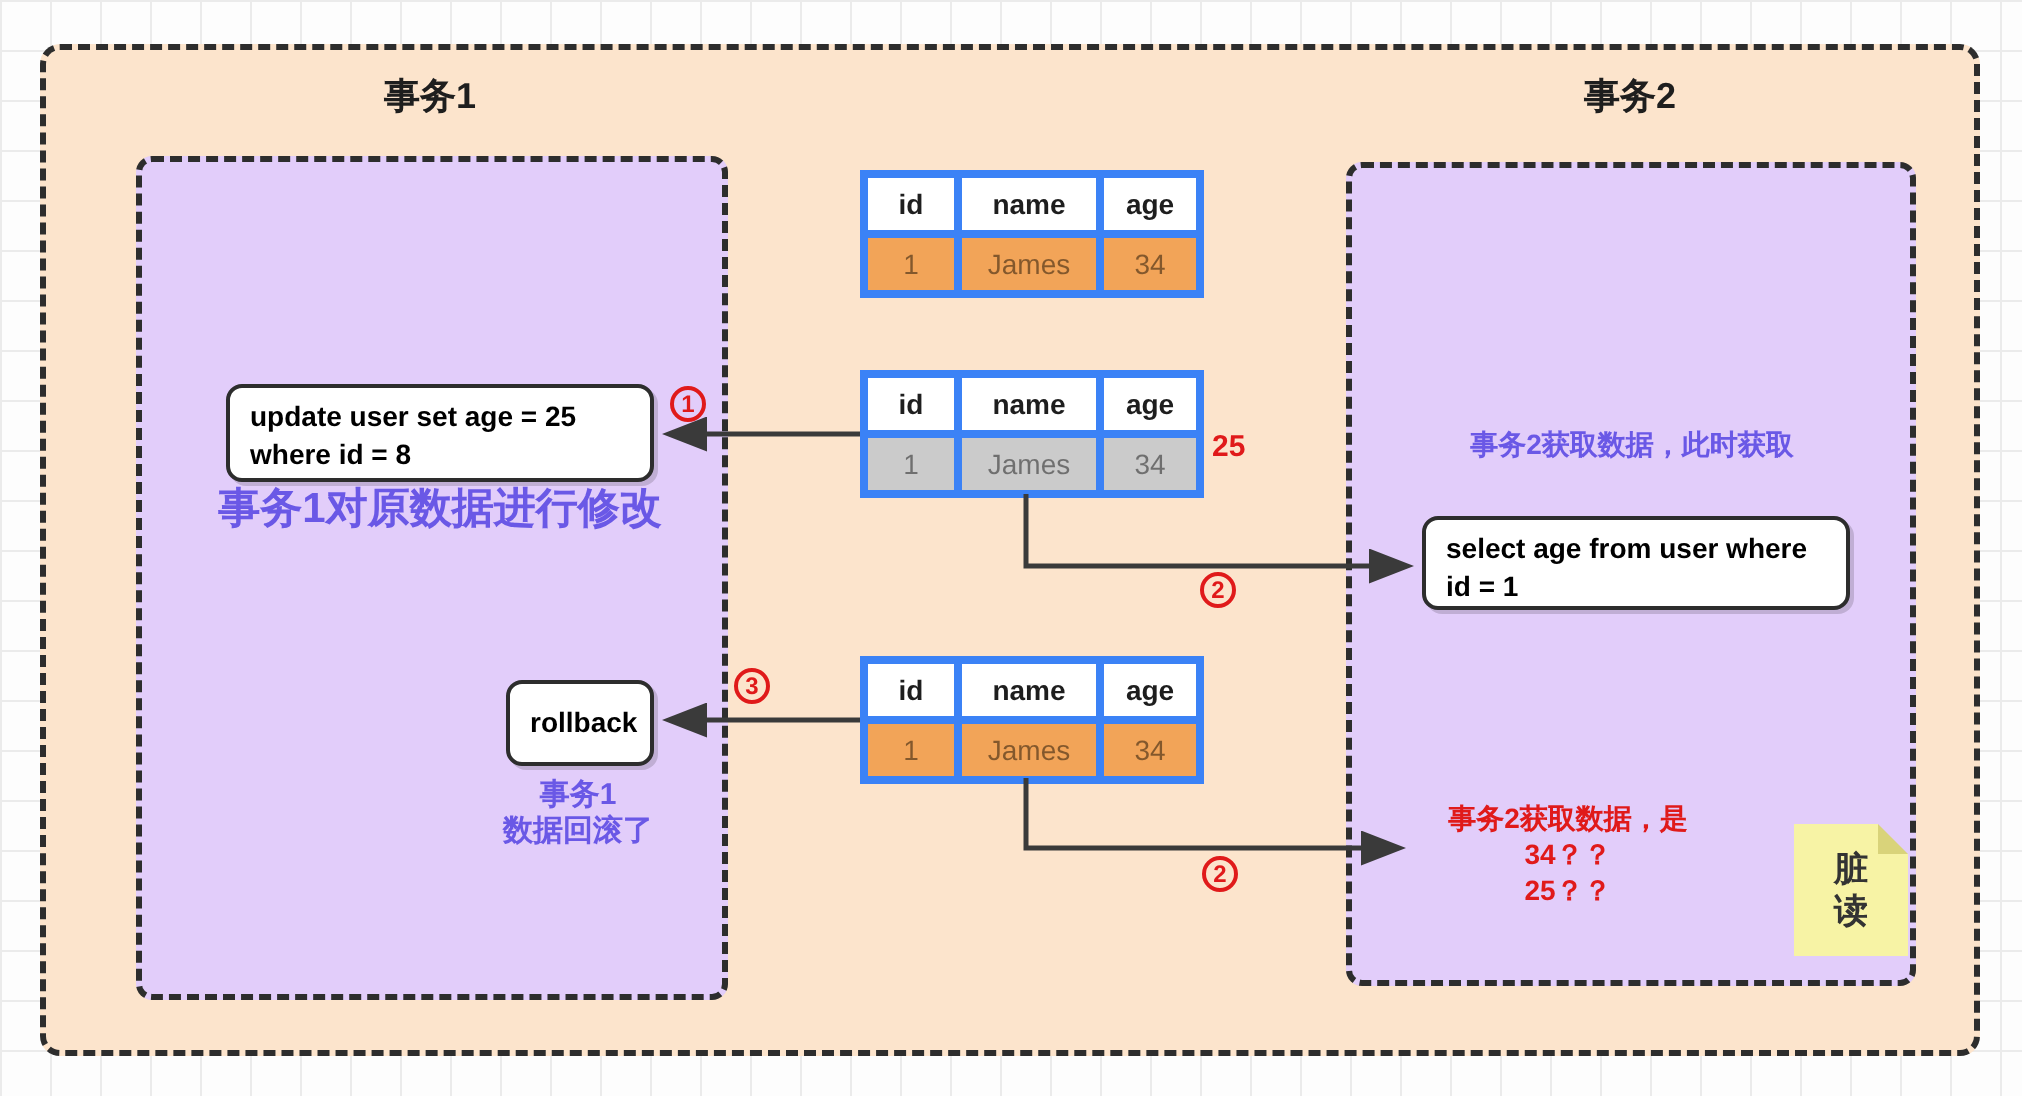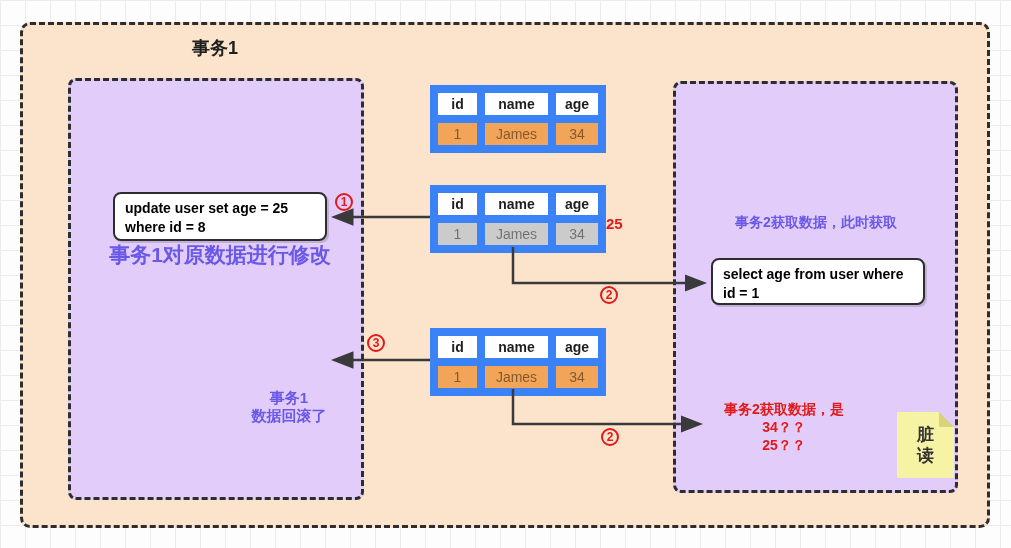--- a/index.html
+++ b/index.html
@@ -27,21 +27,21 @@
   .panel2 { left:673px; top:81px; width:285px; height:412px; }
   .title {
     position:absolute; width:160px; text-align:center;
     font-size:18px; font-weight:bold; color:#1e1e1e;
   }
   .title1 { left:135px; top:36px; }
   .title2 { left:735px; top:36px; }
 
   table.dtable { position:absolute; border-collapse:collapse; background:#fff; }
   table.dtable td {
-    border:8px solid #3b82f6; text-align:center; vertical-align:middle;
+    border:4px solid #3b82f6; text-align:center; vertical-align:middle;
     font-size:14px; height:30px;
   }
   table.dtable td.c-id   { width:47px; }
   table.dtable td.c-name { width:71px; }
   table.dtable td.c-age  { width:50px; }
   table.dtable tr.hdr td { font-weight:bold; color:#1e1e1e; background:#ffffff; }
   table.dtable tr.data td { color:rgba(40,25,10,0.55); }
   table.dtable tr.data.orange td { background:#f2a458; }
   table.dtable tr.data.gray td   { background:#cbcbcb; color:rgba(0,0,0,0.45); }
   .t1 { left:430px; top:85px; }
@@ -97,20 +97,21 @@
   svg.arrows { position:absolute; left:0; top:0; pointer-events:none; }
 </style>
 </head>
 <body>
 
 <div class="canvas">
 
   <div class="outer-box"></div>
 
   <div class="title title1">事务1</div>
+  <div class="title title2">事务2</div>
 
   <div class="panel panel1"></div>
   <div class="panel panel2"></div>
 
   <table class="dtable t1">
     <tbody>
         <tr class="hdr">
       <td class="c-id">id</td>
       <td class="c-name">name</td>
       <td class="c-age">age</td>
@@ -168,20 +169,21 @@
 
   <div class="step step1">1</div>
   <div class="step step2">2</div>
   <div class="step step3">3</div>
   <div class="step step4">2</div>
 
   <div class="sqlbox update-box">
     <div>update user set age = 25</div>
     <div>where id = 8</div>
   </div>
+  <div class="sqlbox rollback-box">rollback</div>
   <div class="sqlbox select-box">
     <div>select age from user where</div>
     <div>id = 1</div>
   </div>
 
   <div class="note-purple update-note">事务1对原数据进行修改</div>
   <div class="note-purple rollback-note">
     <div>事务1</div>
     <div>数据回滚了</div>
   </div>

